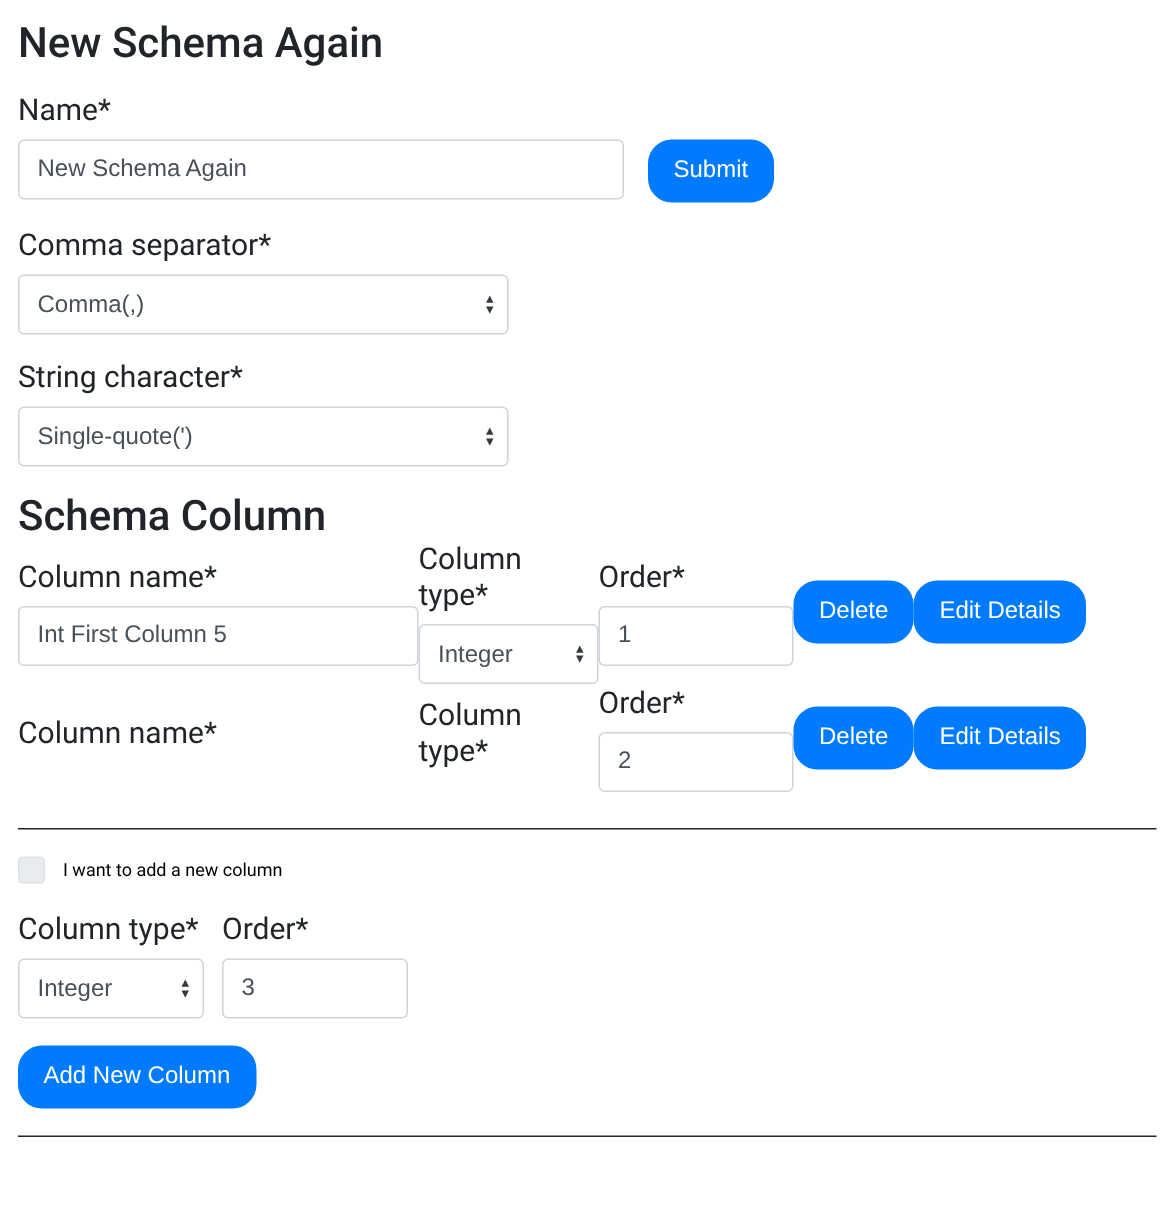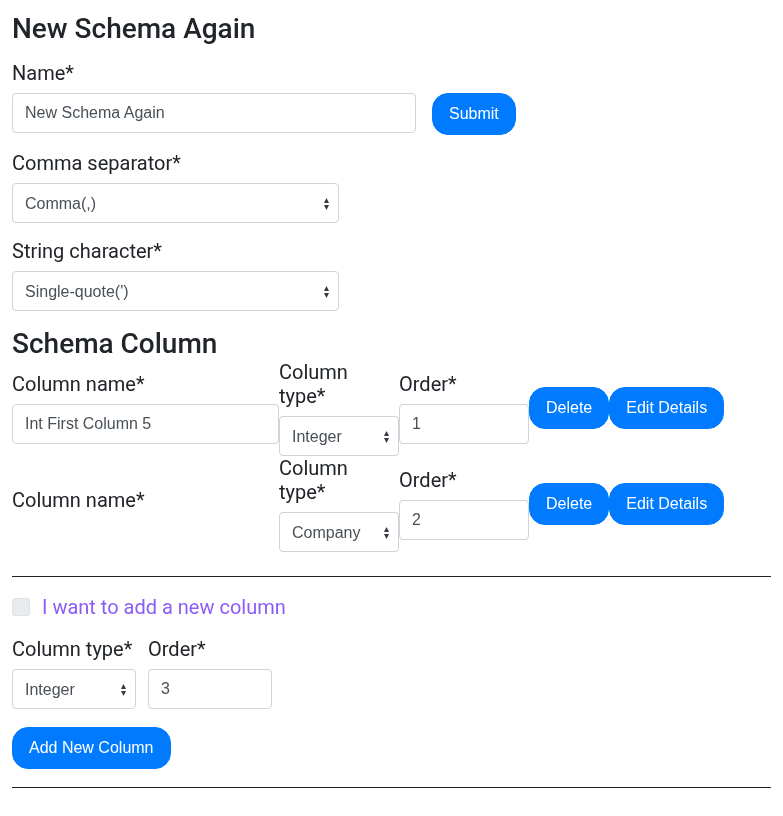--- a/index.html
+++ b/index.html
@@ -136,22 +136,22 @@
     }
     .checkbox-box {
       width: 18px;
       height: 18px;
       background-color: #e9ecef;
       border: 1px solid #dee2e6;
       border-radius: 3px;
       cursor: pointer;
     }
     .checkbox-label {
-      font-size: 20px;
-      color: #8b5cf6;
+      font-size: 12px;
+      color: #000000;
     }
     .new-col-row {
       display: flex;
       gap: 12px;
       margin-bottom: 18px;
       align-items: flex-end;
     }
     .new-col-name {
       width: 404px;
     }
@@ -237,26 +237,20 @@
     <button class="btn">Edit Details</button>
   </div>
 </div>
 
 <div class="row">
   <div class="col-name">
     <label>Column name*</label>
   </div>
   <div class="col-type">
     <label>Column type*</label>
-    <div class="select-wrapper">
-      <select class="form-control">
-        <option>Company</option>
-      </select>
-      <span class="select-arrows"></span>
-    </div>
   </div>
   <div class="col-order">
     <label>Order*</label>
     <input type="text" class="form-control" value="2" style="">
   </div>
   <div class="col-btn">
     <button class="btn">Delete</button>
   </div>
   <div class="col-btn">
     <button class="btn">Edit Details</button>

